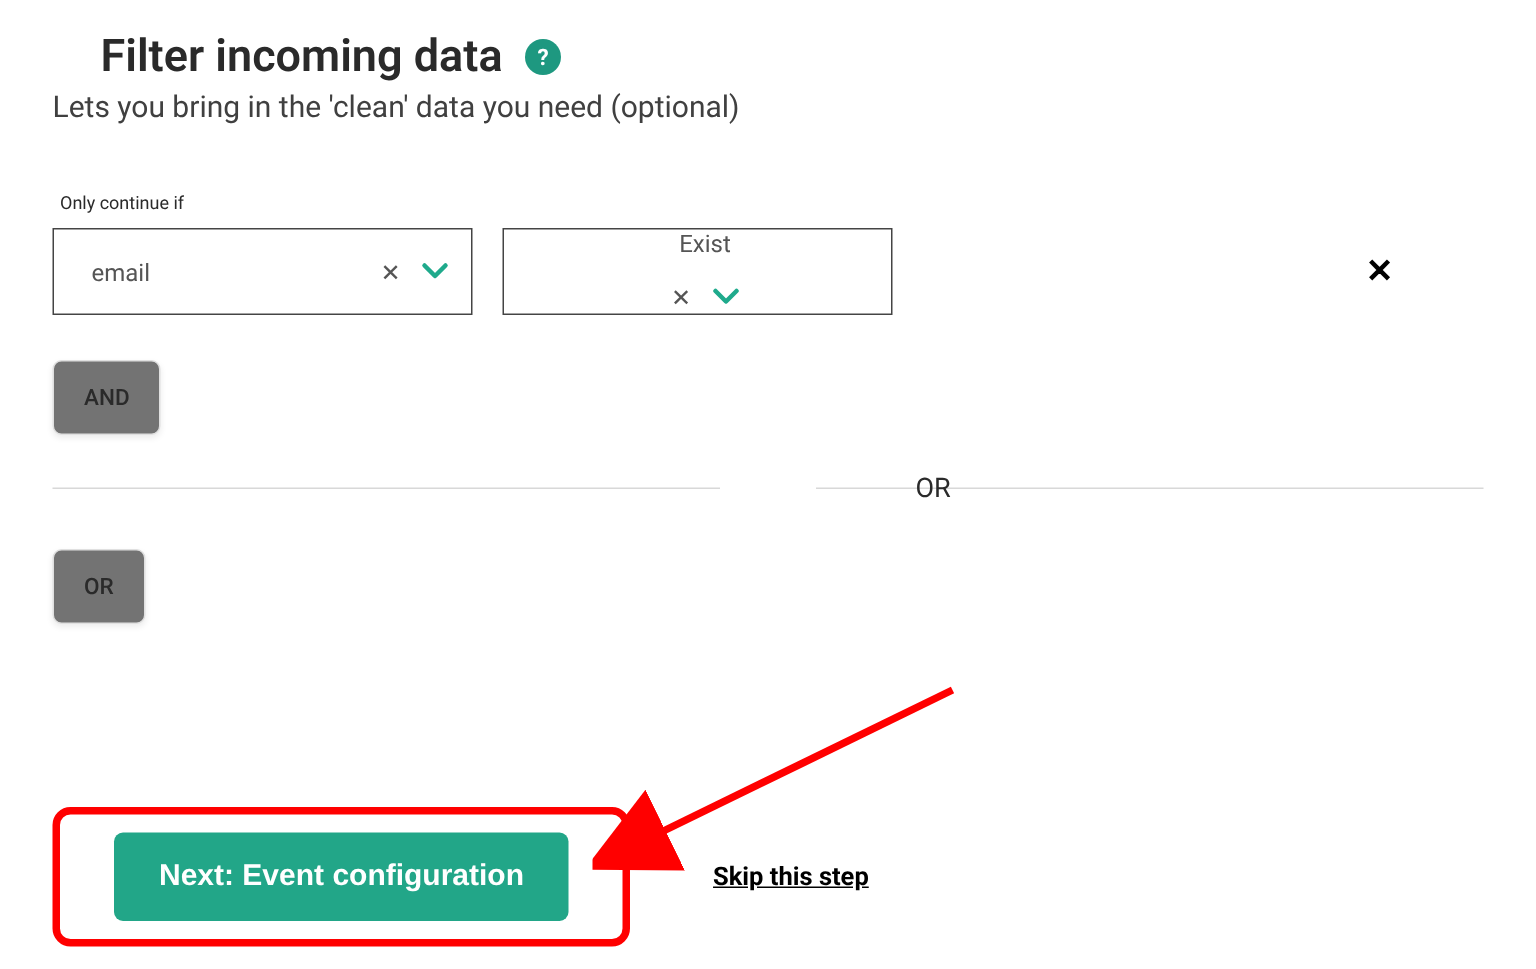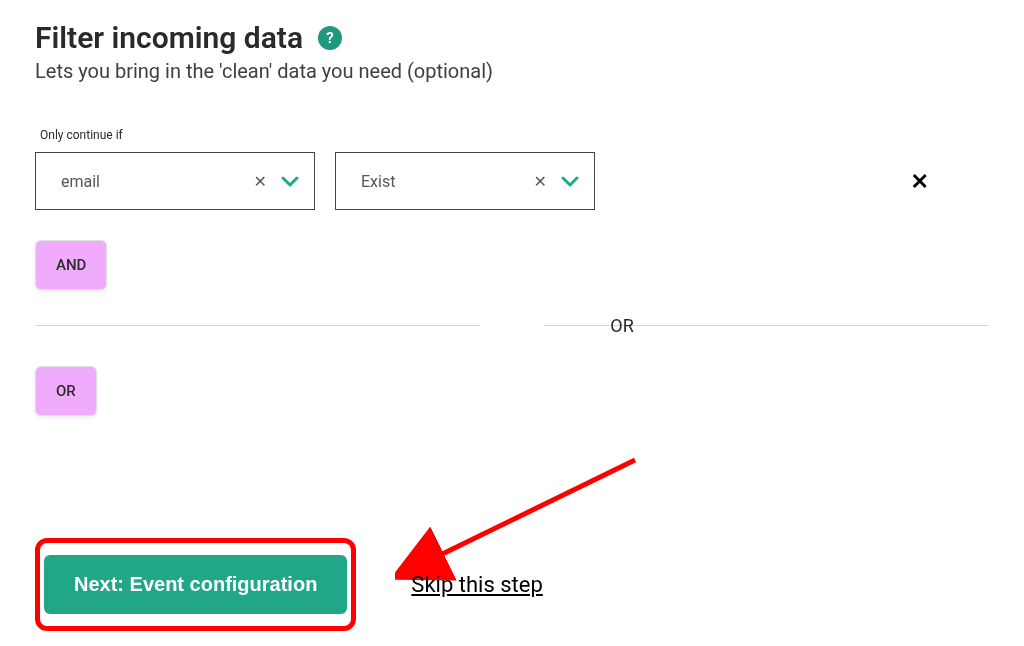--- a/index.html
+++ b/index.html
@@ -21,20 +21,21 @@
     .title-row {
       display: flex;
       align-items: center;
       gap: 15px;
       margin-bottom: 4px;
     }
     .title {
       font-size: 30px;
       font-weight: 600;
       color: #2a2a2a;
+      margin-left: 32px;
     }
     .help-icon {
       width: 24px;
       height: 24px;
       border-radius: 50%;
       background: #1e9880;
       color: #fff;
       display: flex;
       align-items: center;
       justify-content: center;
@@ -94,21 +95,21 @@
     .remove-row {
       color: #000;
       font-size: 22px;
       font-weight: bold;
       cursor: pointer;
       margin-left: auto;
       padding-right: 60px;
     }
     .op-button {
       border: 1px solid #e0e0e0;
-      background: #f0abfc;
+      background: #737373;
       border-radius: 6px;
       padding: 15px 20px;
       font-size: 15px;
       font-weight: 500;
       color: #2a2a2a;
       cursor: pointer;
       box-shadow: 0 2px 4px rgba(0,0,0,0.08);
       display: inline-block;
     }
     .or-divider {
@@ -138,38 +139,38 @@
       bottom: 15px;
       left: 35px;
       right: 35px;
       display: flex;
       align-items: center;
       gap: 55px;
     }
     .highlight-box {
       border: 5px solid #ff0000;
       border-radius: 12px;
-      padding: 12px 4px;
+      padding: 12px 36px;
       display: inline-block;
     }
     .primary-button {
       background: #22a688;
       color: #fff;
       border: none;
       border-radius: 6px;
       padding: 18px 30px;
       font-size: 20px;
       font-weight: 600;
       cursor: pointer;
     }
     .skip-link {
-      font-size: 22px;
+      font-size: 17px;
       color: #000;
       text-decoration: underline;
-      font-weight: 400;
+      font-weight: 700;
       cursor: pointer;
     }
     .arrow-annotation {
       position: absolute;
       pointer-events: none;
     }
   </style>
 </head>
 <body>
 
@@ -190,21 +191,21 @@
       <div class="dropdown-controls">
         <span class="clear-x">✕</span>
         <span class="chevron">
           <svg width="18" height="12" viewBox="0 0 18 12">
               <path d="M2 2 L9 9 L16 2" stroke="#1faa8c" stroke-width="3" fill="none" stroke-linecap="round" stroke-linejoin="round"></path>
             </svg>
         </span>
       </div>
     </div>
 
-    <div class="dropdown" style="width:260px;">
+    <div class="dropdown" style="width:260px;flex-direction:column;">
       <span class="dropdown-value">Exist</span>
       <div class="dropdown-controls">
         <span class="clear-x">✕</span>
         <span class="chevron">
           <svg width="18" height="12" viewBox="0 0 18 12">
               <path d="M2 2 L9 9 L16 2" stroke="#1faa8c" stroke-width="3" fill="none" stroke-linecap="round" stroke-linejoin="round"></path>
             </svg>
         </span>
       </div>
     </div>

